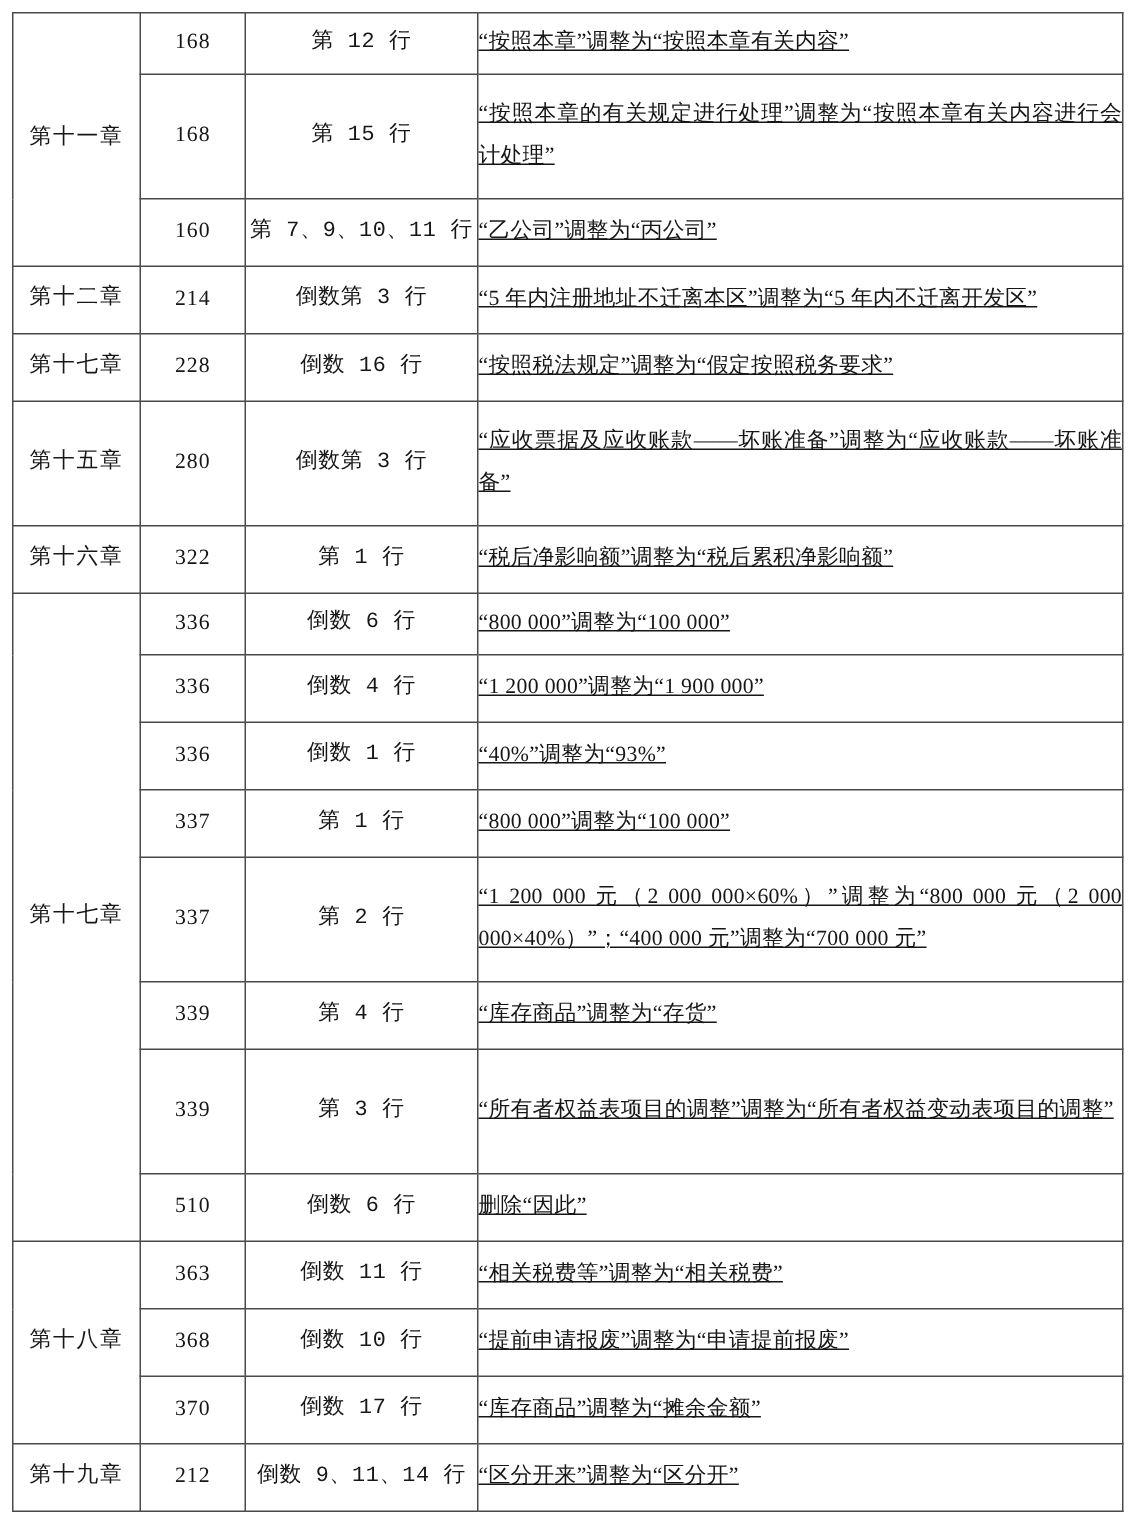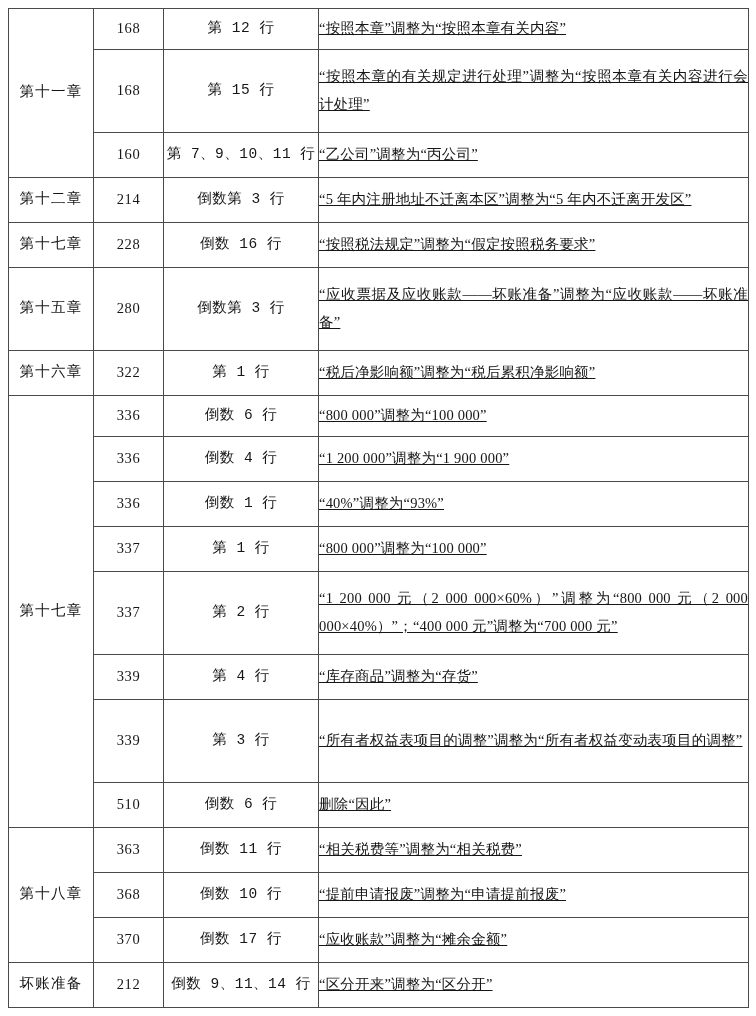--- a/index.html
+++ b/index.html
@@ -205,25 +205,25 @@
           <td class="page h-md">368</td>
           <td class="line">倒数 10 行</td>
           <td class="desc">
             <span class="para">“提前申请报废”调整为“申请提前报废”</span>
           </td>
         </tr>
         <tr>
           <td class="page h-md">370</td>
           <td class="line">倒数 17 行</td>
           <td class="desc">
-            <span class="para">“应收账款”调整为“摊余金额”</span>
-          </td>
-        </tr>
-        <tr>
-          <td class="chapter">坏账准备</td>
+            <span class="para">“库存商品”调整为“摊余金额”</span>
+          </td>
+        </tr>
+        <tr>
+          <td class="chapter">第十九章</td>
           <td class="page h-md">212</td>
           <td class="line">倒数 9、11、14 行</td>
           <td class="desc">
             <span class="para">“区分开来”调整为“区分开”</span>
           </td>
         </tr>
       </tbody>
   </table>
 </div>
 

